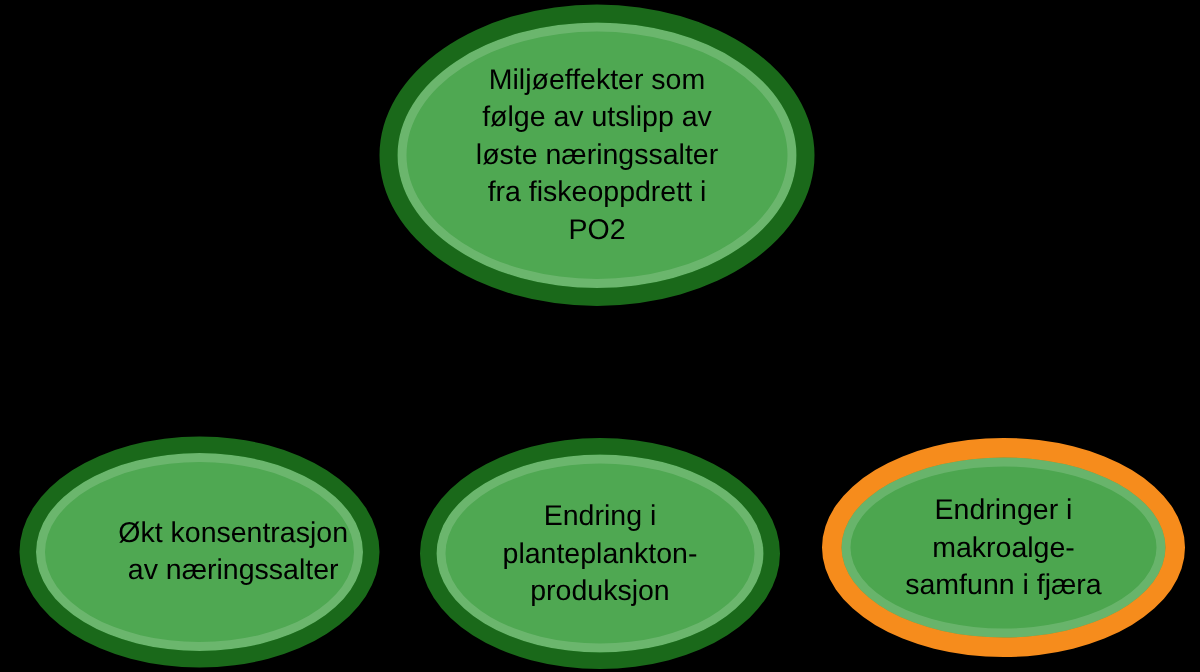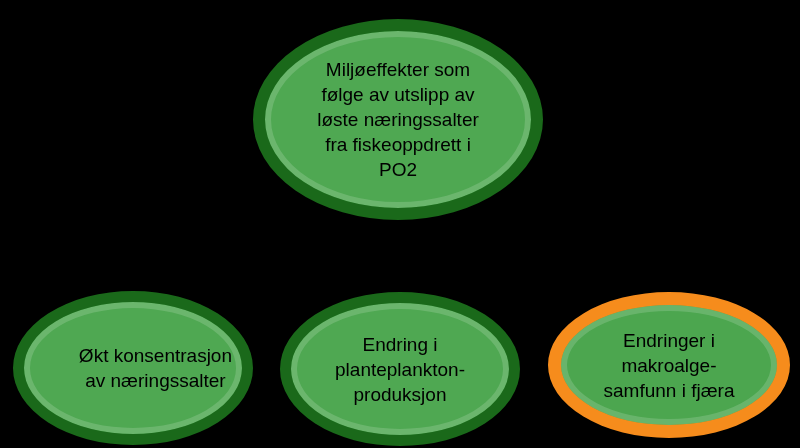--- a/index.html
+++ b/index.html
@@ -30,21 +30,21 @@
   }
   .node .label {
     color: var(--text, #000000);
     text-align: center;
     white-space: pre-line;
     font-size: 19px;
     line-height: 25px;
     padding: 0 10px;
   }
   .node-top {
-    left: 253px; top: 19px;
+    left: 253px; top: 3px;
     width: 290px; height: 201px;
     border-width: 12px;
   }
   .node-left {
     left: 13px; top: 291px;
     width: 240px; height: 154px;
     border-width: 11px;
     justify-content: flex-end;
   }
   .node-mid {

